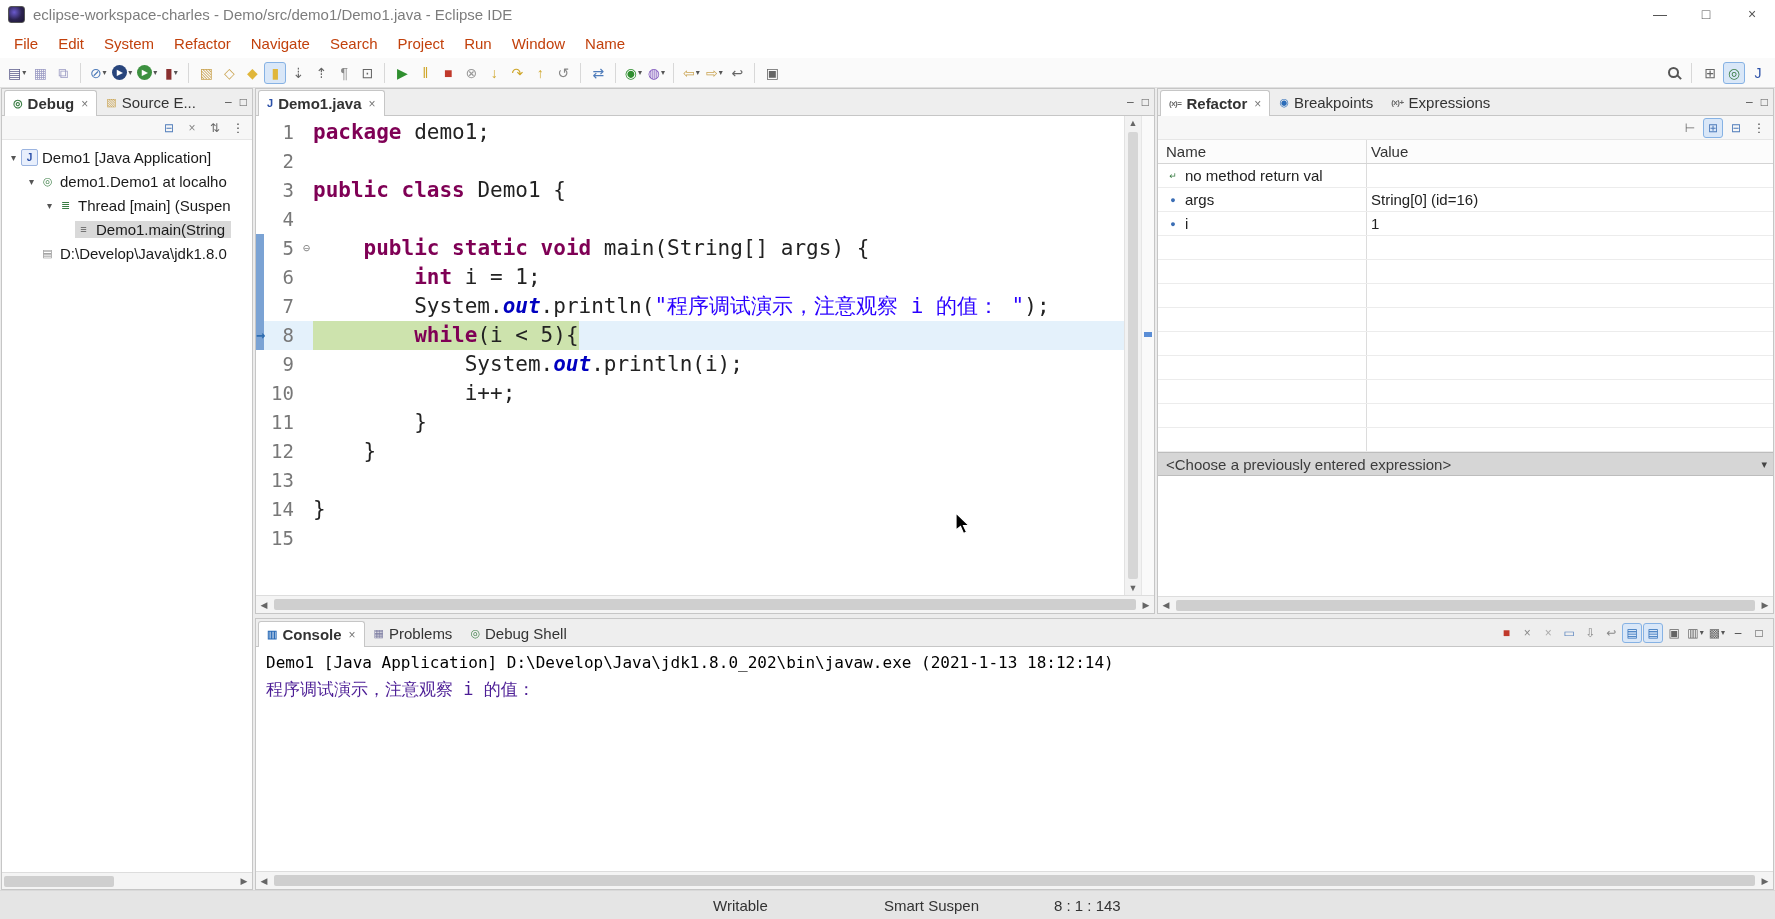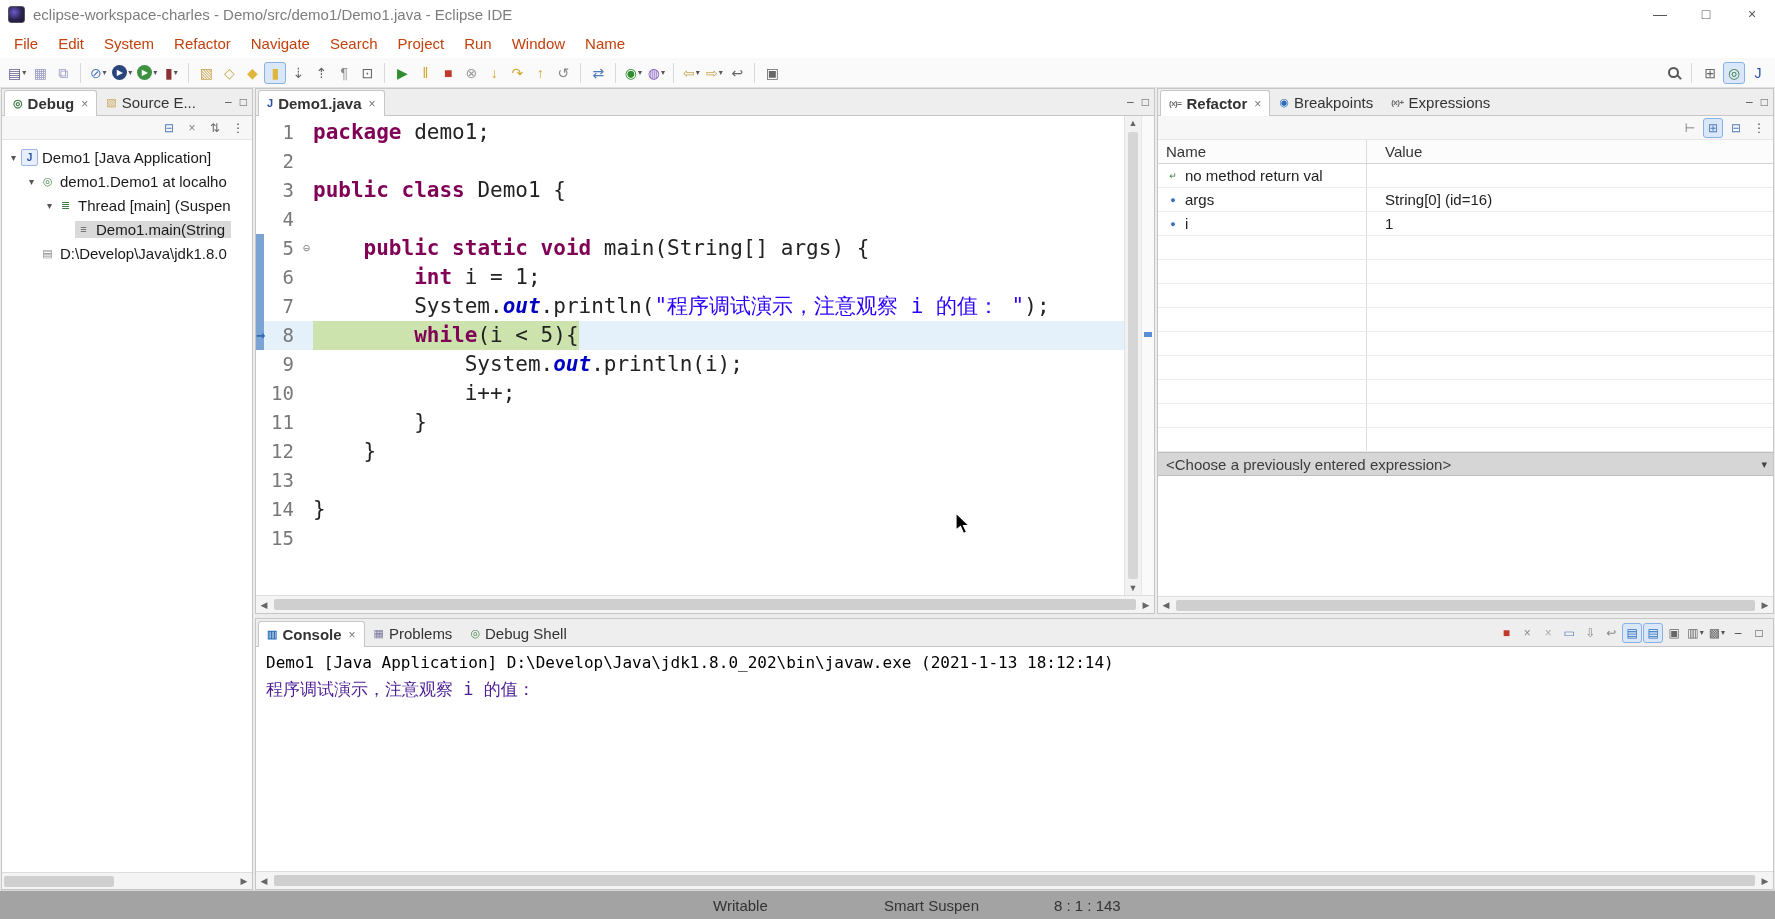--- a/index.html
+++ b/index.html
@@ -92,38 +92,38 @@
   .ed-row.current { background:#e4f1fb; }
   .ed-row.current .codetext { background:#cde3ad; }
   .ruler { position:absolute; top:27px; right:0; width:13px; bottom:18px; background:#fafafa;
     border-left:1px solid #e6e6e6; }
   .ruler .mark { position:absolute; right:2px; width:8px; height:5px; background:#5b8ed6; top:216px; }
   
   .vhead { height:24px; display:flex; background:#fcfcfc; border-bottom:1px solid #d4d4d4;
     color:#333; align-items:center; }
   .vname { width:208px; padding-left:8px; flex:none; display:flex; align-items:center; gap:5px;
     overflow:hidden; white-space:nowrap; }
-  .vvalue { flex:1; padding-left:18px; border-left:1px solid #dcdcdc; align-self:stretch;
+  .vvalue { flex:1; padding-left:4px; border-left:1px solid #dcdcdc; align-self:stretch;
     display:flex; align-items:center; overflow:hidden; white-space:nowrap; }
   .vrow { height:24px; display:flex; border-bottom:1px solid #ececec; align-items:center; }
   .vicon { width:14px; display:inline-flex; justify-content:center; font-size:9px; flex:none; }
   .expr-combo { height:24px; background:#d6d6d6; border-top:1px solid #bdbdbd; border-bottom:1px solid #bdbdbd;
     display:flex; align-items:center; padding:0 6px 0 8px; color:#3c3c3c; }
   .expr-combo .chev { margin-left:auto; color:#444; font-size:11px; }
   .detail-pane { background:#fff; height:58px; }
   
   .console-body { position:absolute; top:28px; left:0; right:0; bottom:18px; background:#fff; overflow:hidden;
     font-family:"DejaVu Sans Mono", monospace; }
   .console-title { padding:6px 10px 2px; font-size:16px; color:#000; white-space:nowrap; }
   .console-output { padding:4px 10px; font-size:17px; color:#4c1d95; white-space:pre-wrap; }
   .con-tools { margin-left:auto; display:flex; align-items:center; gap:1px; padding-right:4px; align-self:center; }
   .con-tools .ico { height:20px; min-width:20px; }
   .con-tools .g { font-size:12px; }
   
-  .statusbar { position:absolute; left:0; right:0; bottom:0; height:29px; background:#a3a3a3;
+  .statusbar { position:absolute; left:0; right:0; bottom:0; height:29px; background:#e5e5e5;
     border-top:1px solid #d9d9d9; font-size:15px; color:#333; }
   .statusbar span { position:absolute; top:6px; }
   
   .mouse-cursor { position:absolute; left:955px; top:512px; z-index:50; pointer-events:none; }
 </style>
 </head>
 <body>
 
 <div class="app">
 

